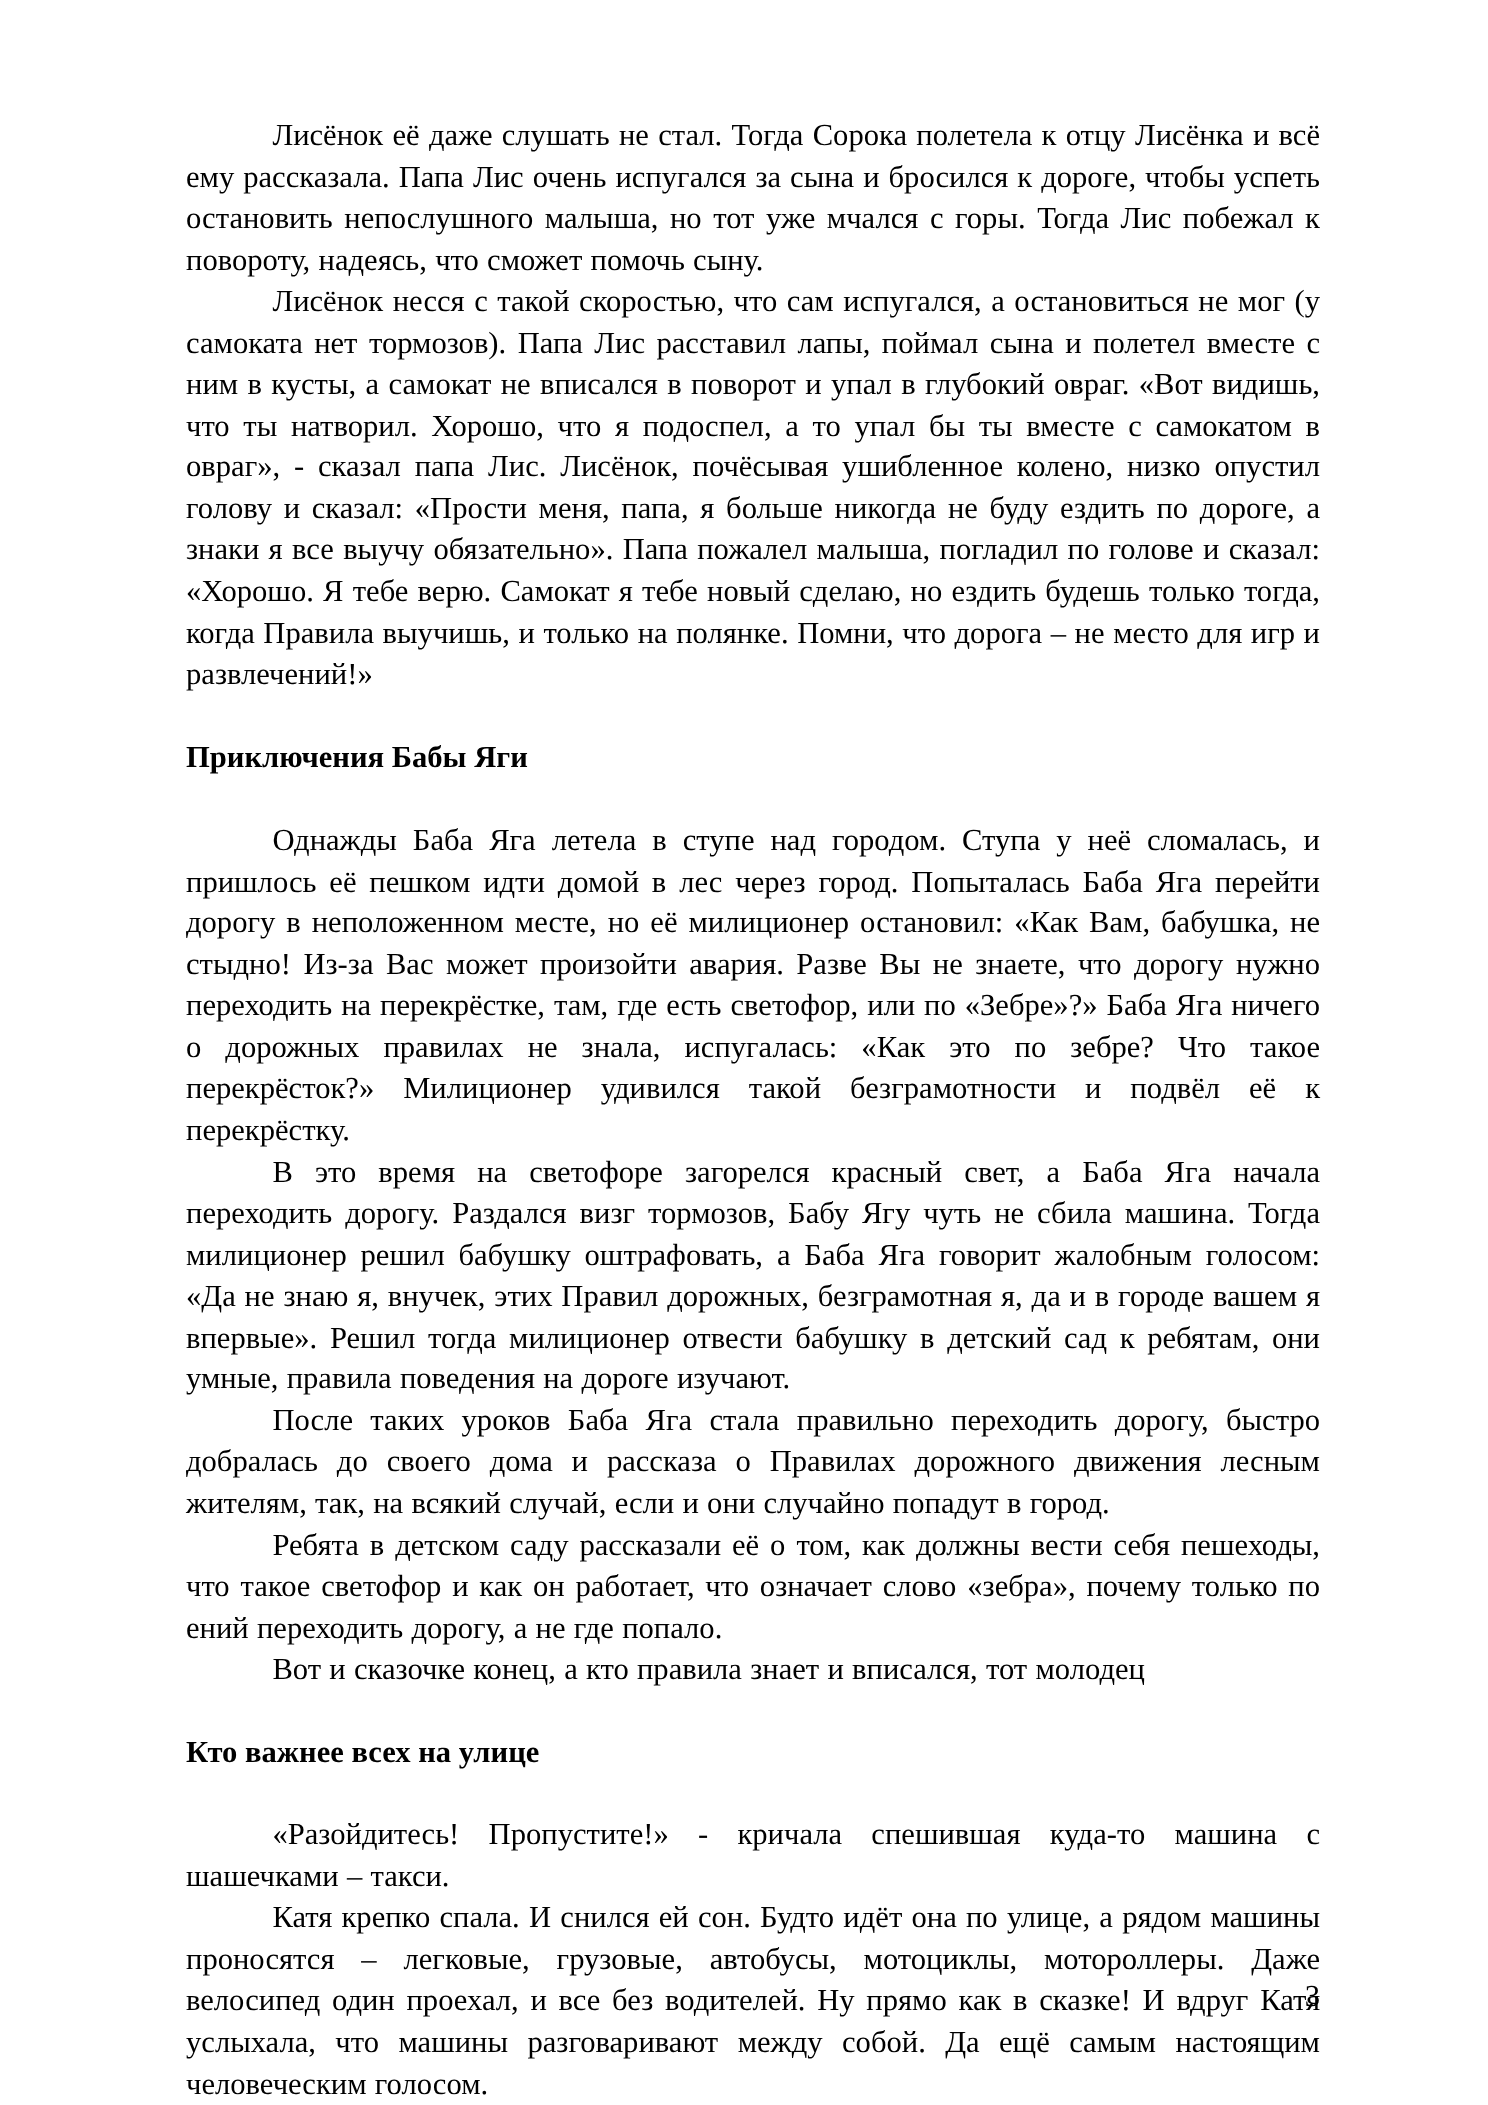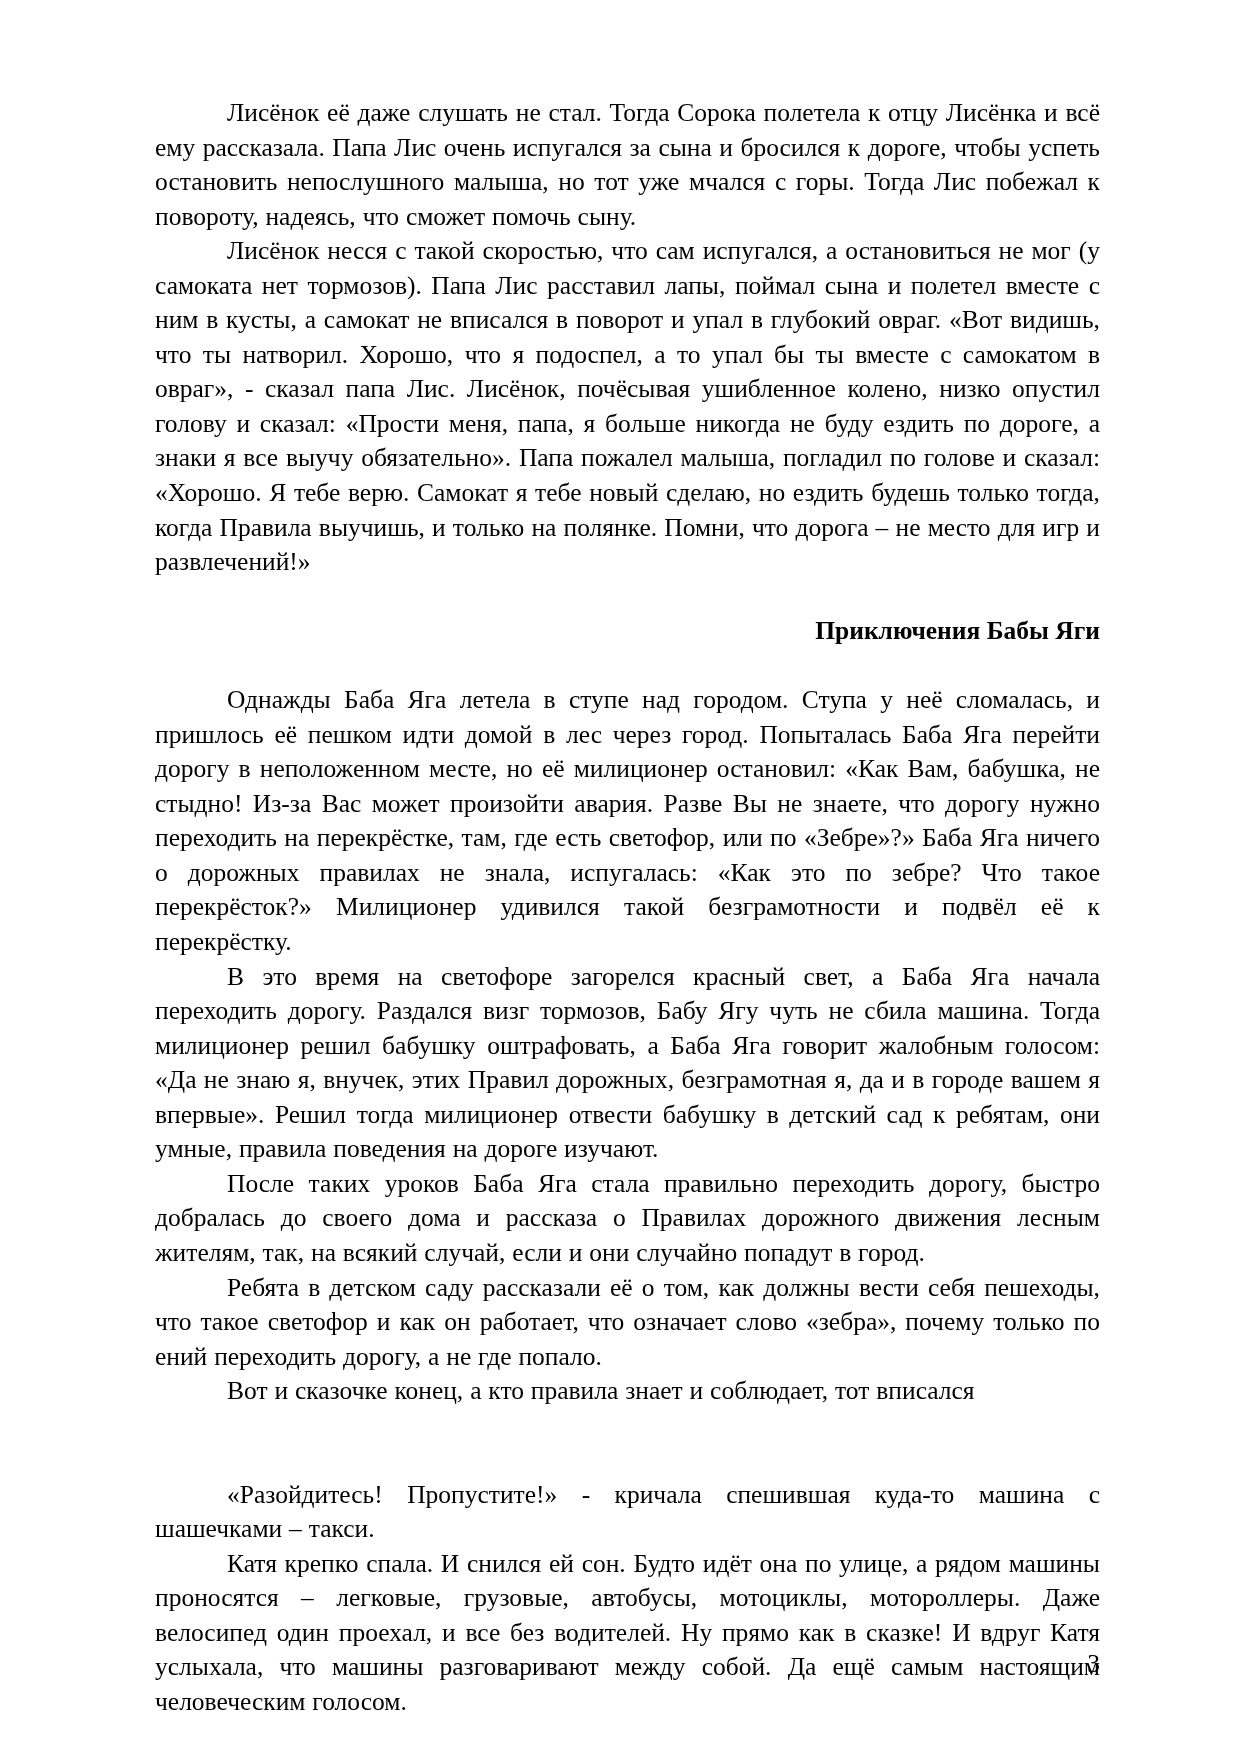--- a/index.html
+++ b/index.html
@@ -33,21 +33,21 @@
     text-indent: 72px;
     text-justify: inter-word;
     hyphens: none;
     word-spacing: 0.02em;
   }
   h2.heading {
     margin: 0;
     font-size: 25.5px;
     line-height: 1.355;
     font-weight: bold;
-    text-align: right;
+    text-align: left;
     text-indent: 0;
   }
   .spacer-line {
     height: 34.5px;
   }
   .page-number {
     position: absolute;
     right: 140px;
     bottom: 78px;
     font-size: 25.5px;
@@ -67,24 +67,25 @@
     <div class="spacer-line"></div>
 
     <h2 class="heading">Приключения Бабы Яги</h2>
 
     <div class="spacer-line"></div>
 
     <p class="para">Однажды Баба Яга летела в ступе над городом. Ступа у неё сломалась, и пришлось её пешком идти домой в лес через город. Попыталась Баба Яга перейти дорогу в неположенном месте, но её милиционер остановил: «Как Вам, бабушка, не стыдно! Из-за Вас может произойти авария. Разве Вы не знаете, что дорогу нужно переходить на перекрёстке, там, где есть светофор, или по «Зебре»?» Баба Яга ничего о дорожных правилах не знала, испугалась: «Как это по зебре? Что такое перекрёсток?» Милиционер удивился такой безграмотности и подвёл её к перекрёстку.</p>
     <p class="para">В это время на светофоре загорелся красный свет, а Баба Яга начала переходить дорогу. Раздался визг тормозов, Бабу Ягу чуть не сбила машина. Тогда милиционер решил бабушку оштрафовать, а Баба Яга говорит жалобным голосом: «Да не знаю я, внучек, этих Правил дорожных, безграмотная я, да и в городе вашем я впервые». Решил тогда милиционер отвести бабушку в детский сад к ребятам, они умные, правила поведения на дороге изучают.</p>
     <p class="para">После таких уроков Баба Яга стала правильно переходить дорогу, быстро добралась до своего дома и рассказа о Правилах дорожного движения лесным жителям, так, на всякий случай, если и они случайно попадут в город.</p>
     <p class="para">Ребята в детском саду рассказали её о том, как должны вести себя пешеходы, что такое светофор и как он работает, что означает слово «зебра», почему только по ений переходить дорогу, а не где попало.</p>
-    <p class="para">Вот и сказочке конец, а кто правила знает и соблюдает, тот вписался</p>
+    <p class="para">Вот и сказочке конец, а кто правила знает и вписался, тот молодец</p>
 
     <div class="spacer-line"></div>
 
+    <h2 class="heading">Кто важнее всех на улице</h2>
 
     <div class="spacer-line"></div>
 
     <p class="para">«Разойдитесь! Пропустите!» - кричала спешившая куда-то машина с шашечками – такси.</p>
     <p class="para">Катя крепко спала. И снился ей сон. Будто идёт она по улице, а рядом машины проносятся – легковые, грузовые, автобусы, мотоциклы, мотороллеры. Даже велосипед один проехал, и все без водителей. Ну прямо как в сказке! И вдруг Катя услыхала, что машины разговаривают между собой. Да ещё самым настоящим человеческим голосом.</p>
 
   </div>
 
   <div class="page-number">3</div>
 </div>

